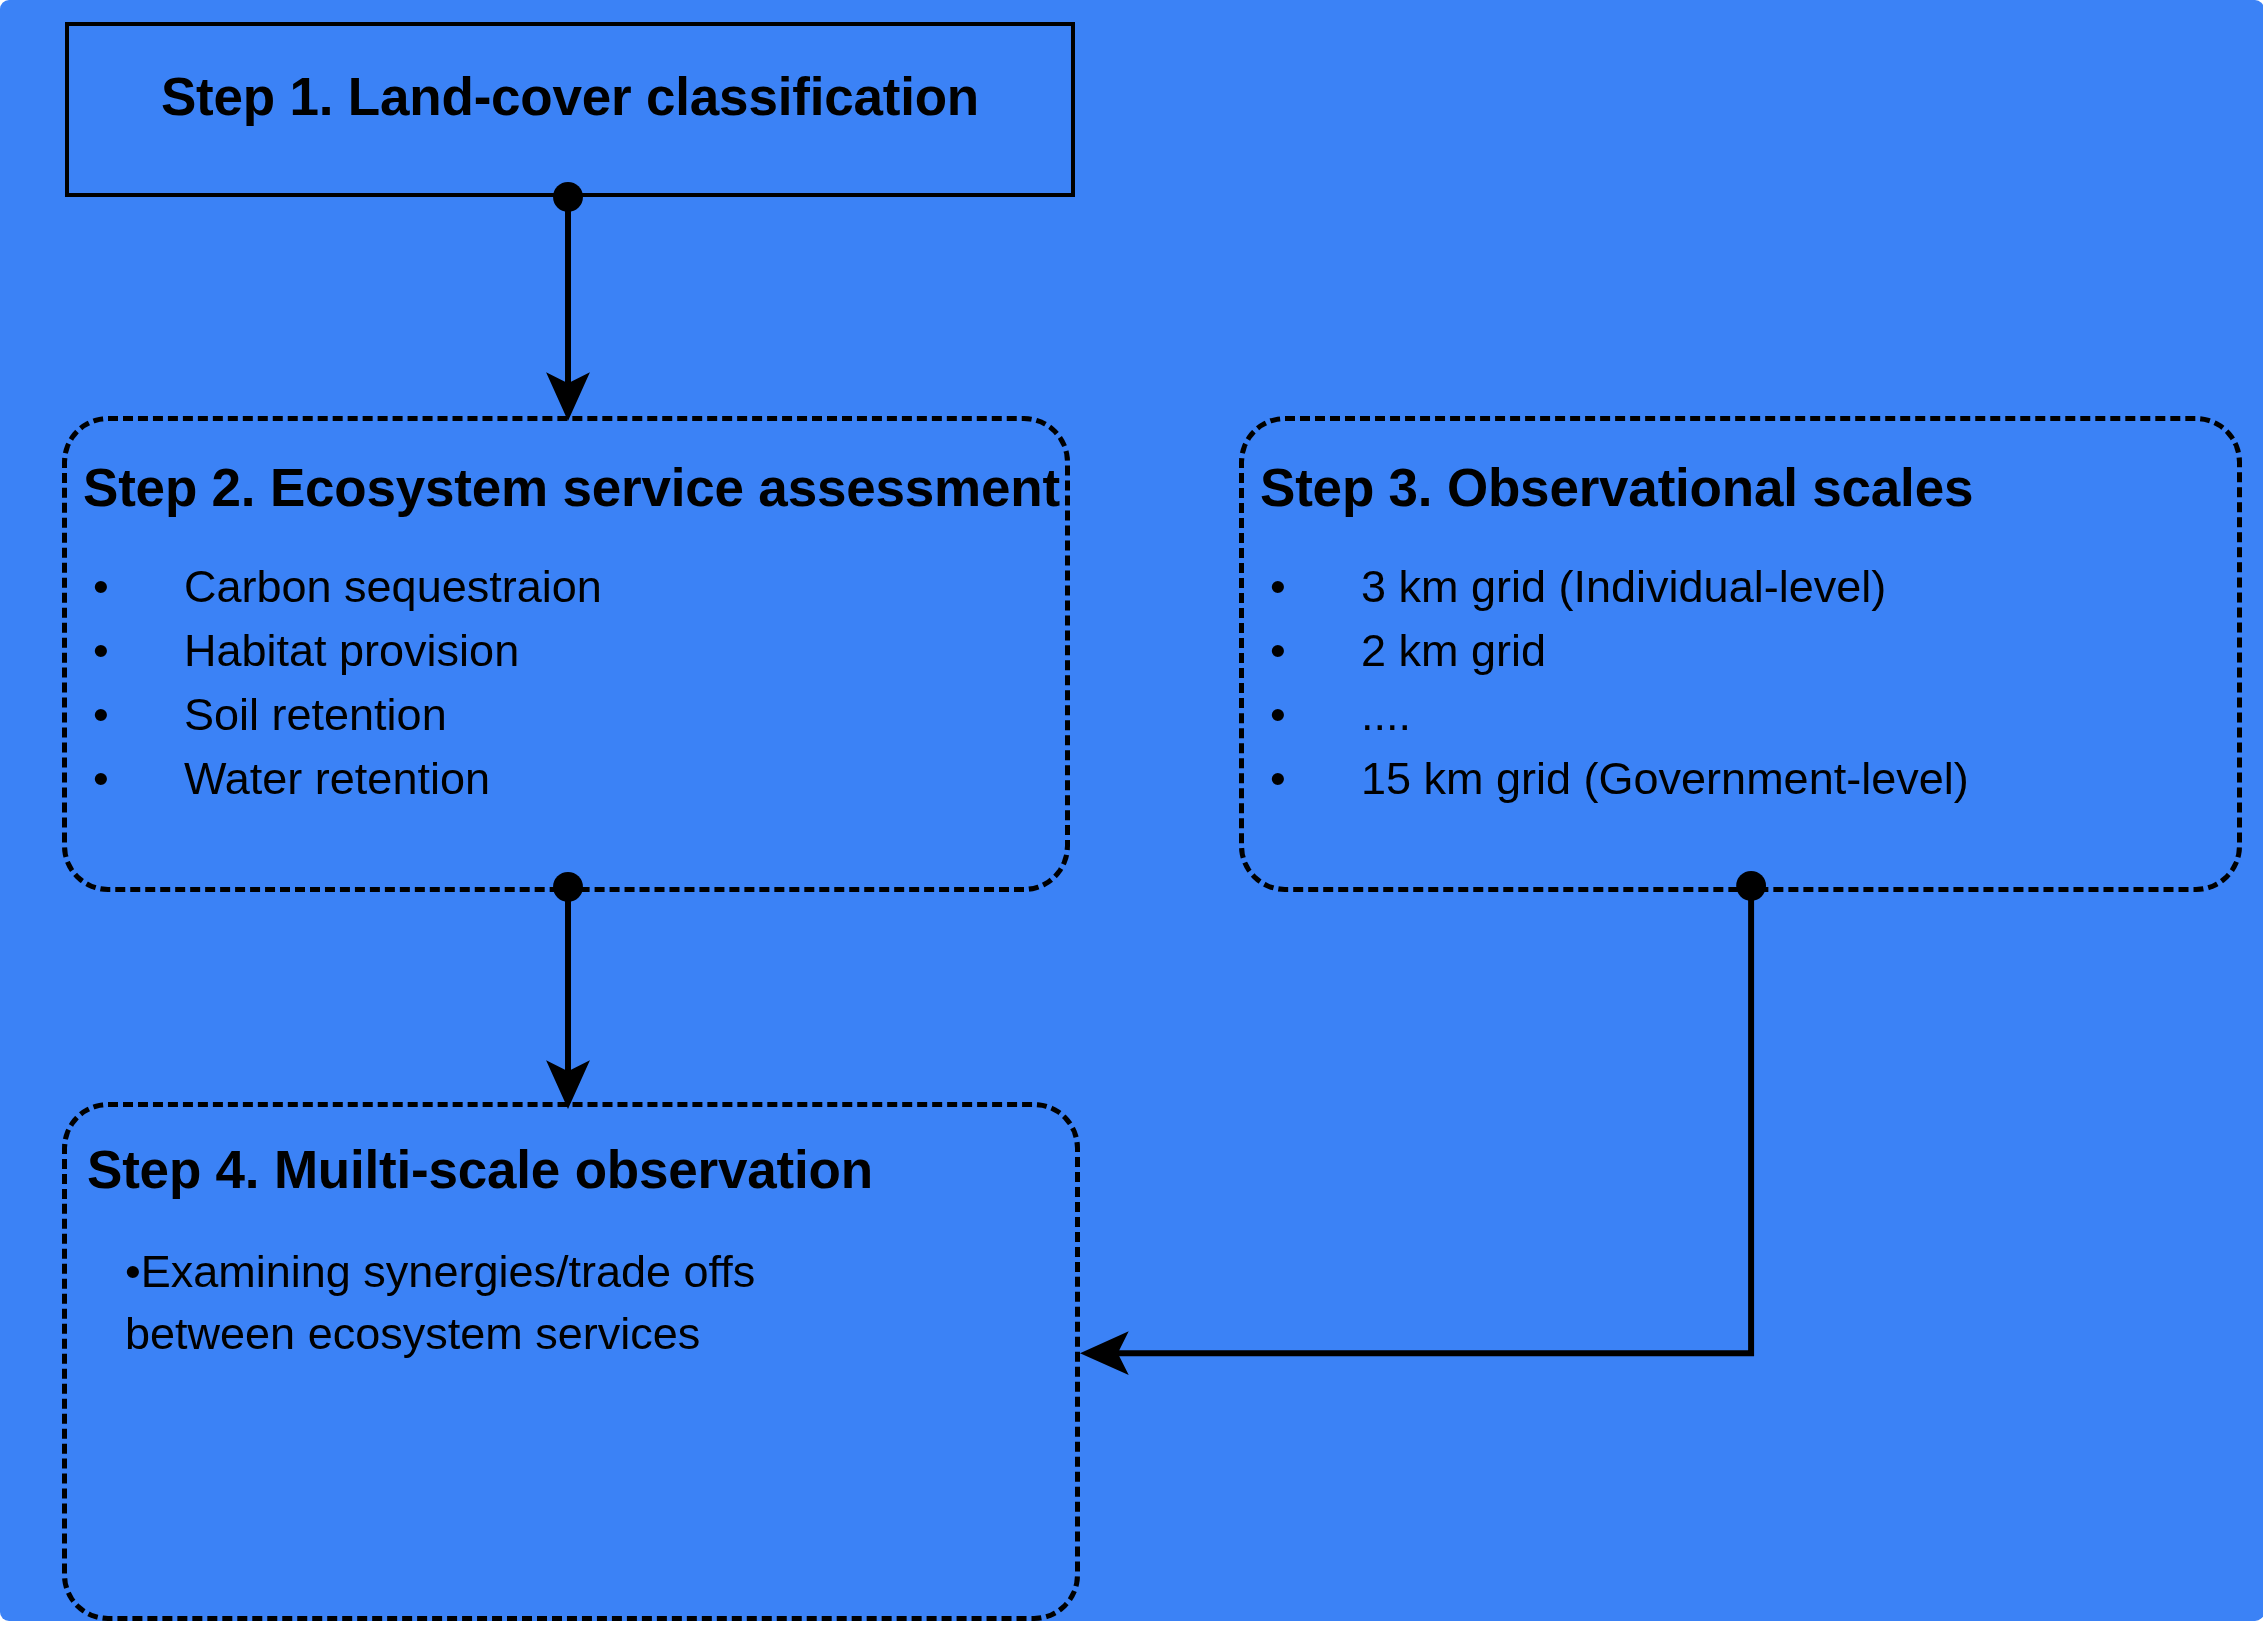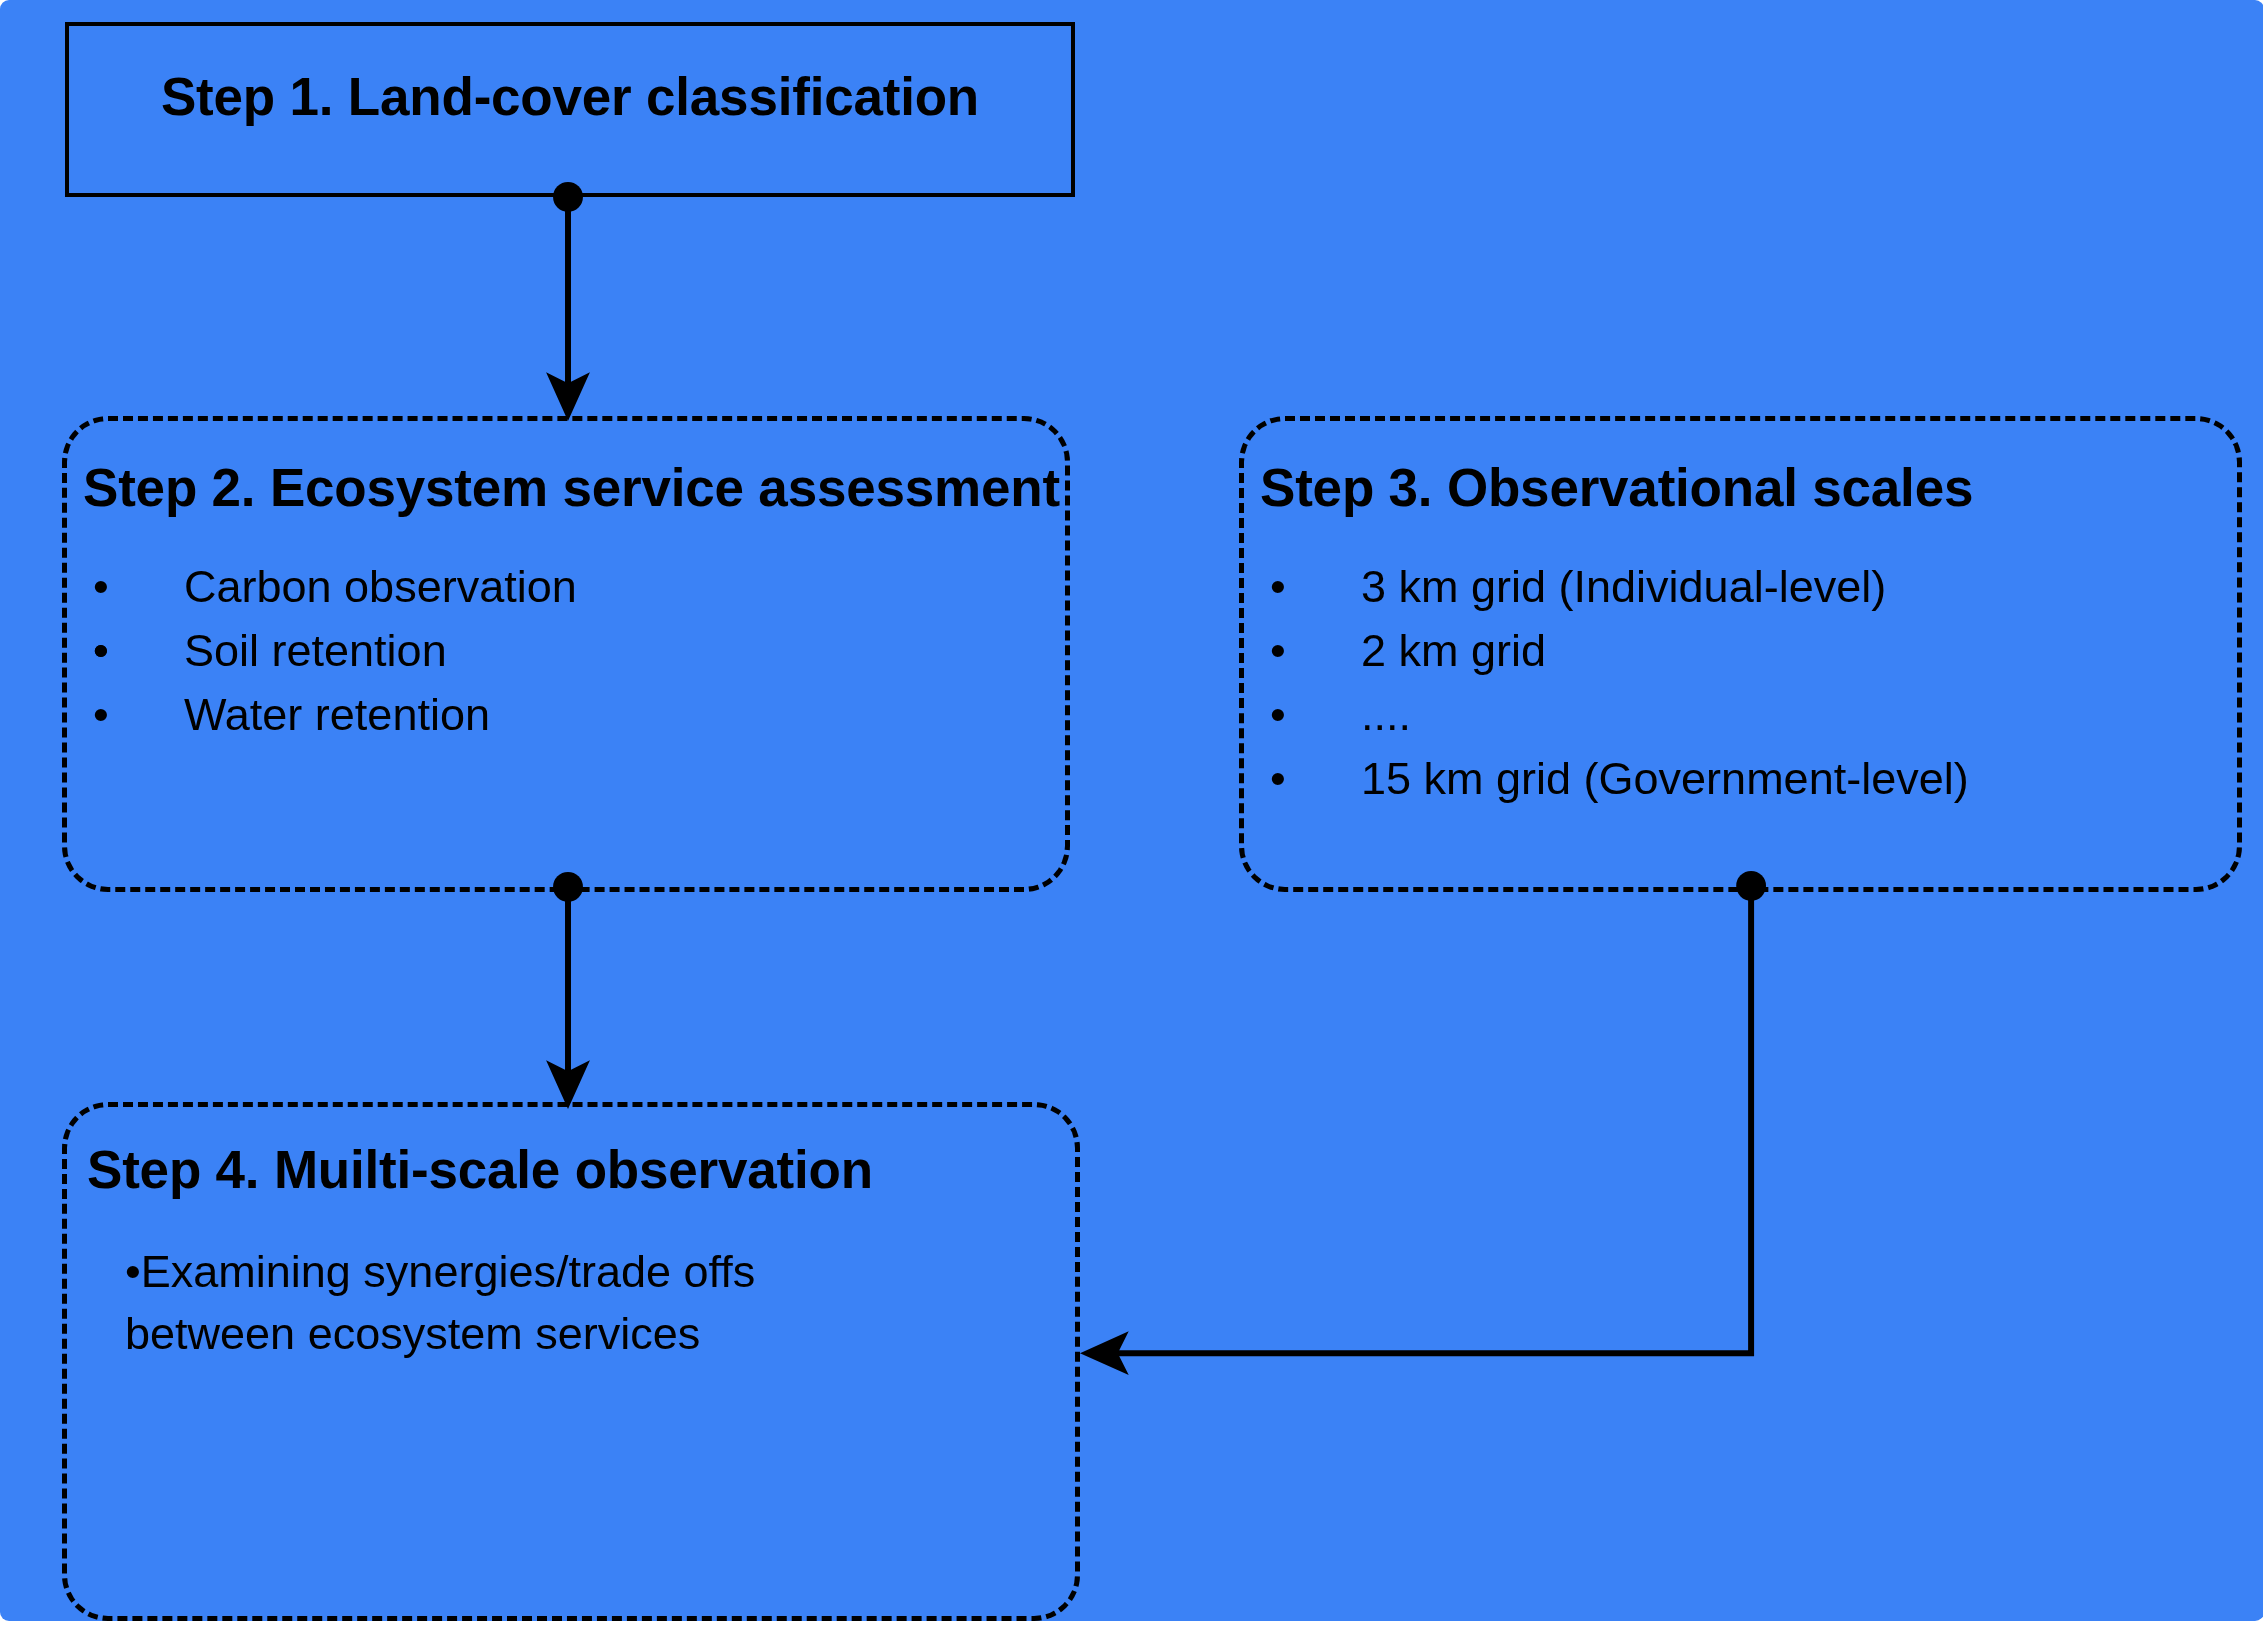--- a/index.html
+++ b/index.html
@@ -122,24 +122,25 @@
       <polygon points="31,245 9,196 31,207 53,196" fill="#000000"></polygon>
     </svg>
   </div>
 
   <div class="box box-dashed" id="step2" style="left:62px; top:416px; width:1008px; height:476px;">
     <div class="panel-title" style="left:16px; top:36px;">Step 2. Ecosystem service assessment</div>
 
     <ul class="bullets" style="left:10px; top:134px;">
       <li>
         <span class="dot-marker">•</span>
-        <span>Carbon observation</span>
+        <span>Carbon sequestraion</span>
       </li>
       <li>
         <span class="dot-marker">•</span>
+        <span>Habitat provision</span>
       </li>
       <li>
         <span class="dot-marker">•</span>
         <span>Soil retention</span>
       </li>
       <li>
         <span class="dot-marker">•</span>
         <span>Water retention</span>
       </li>
     </ul>

